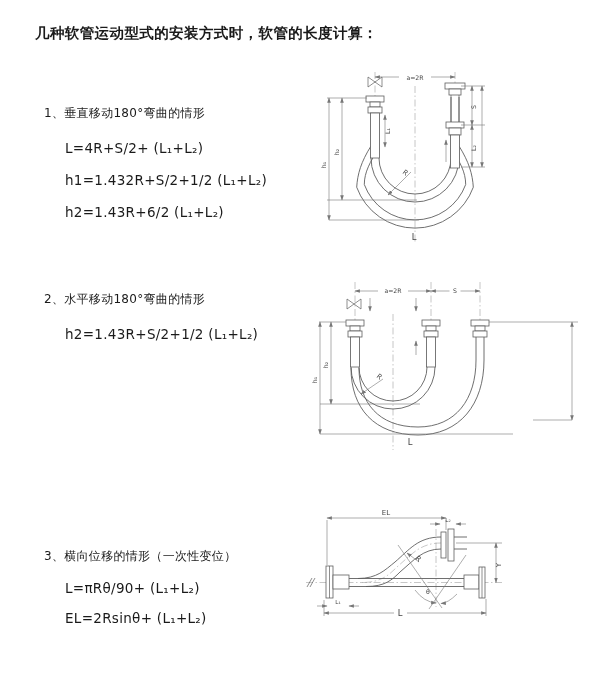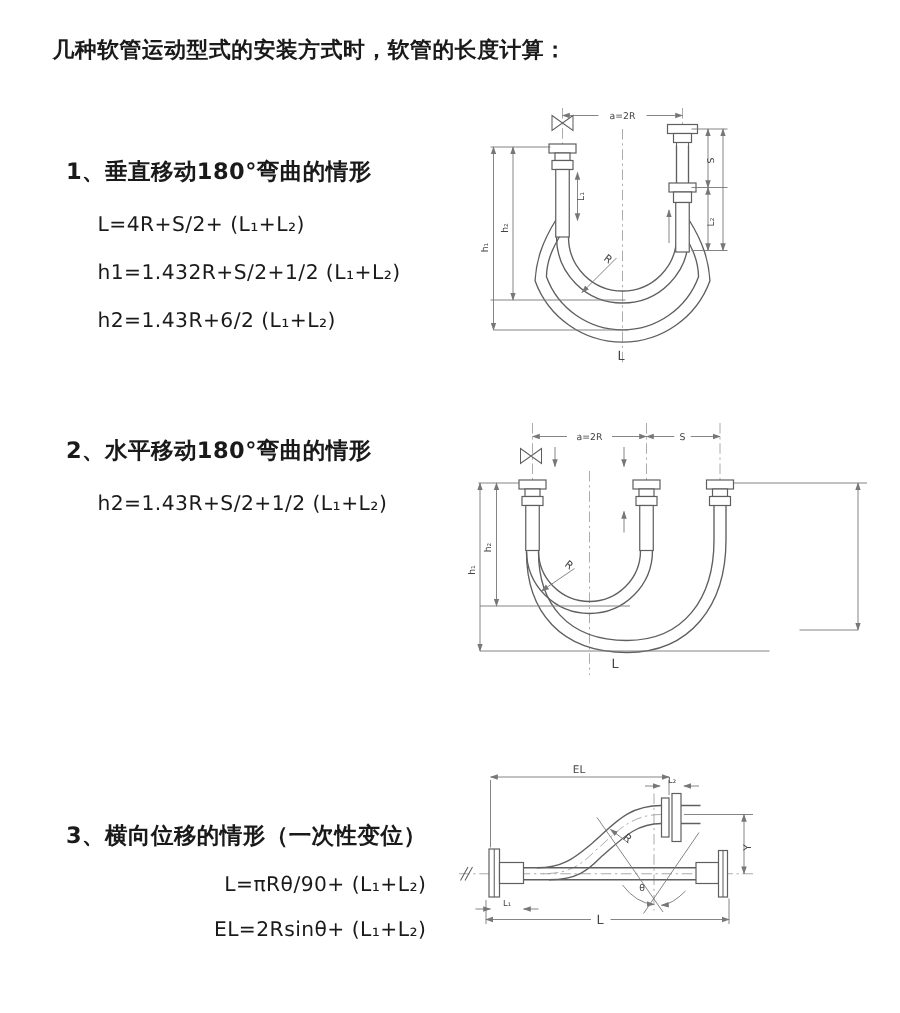--- a/index.html
+++ b/index.html
@@ -2,26 +2,26 @@
 <html><head>
 <meta charset="utf-8">
 <style>
   html,body { margin:0; padding:0; background:#ffffff; }
   .page {
     position:relative; width:600px; height:675px; background:#ffffff; overflow:hidden;
     font-family:"DejaVu Sans","Liberation Sans",sans-serif; color:#1a1a1a;
   }
   .title { position:absolute; left:35px; top:24px; font-size:14.5px; font-weight:600; letter-spacing:.4px; }
   .sec { position:absolute; left:44px; }
-  .sec .heading { font-size:15px; font-weight:700; letter-spacing:.3px; }
+  .sec .heading { font-size:12px; font-weight:400; letter-spacing:.3px; }
   .sec .formulas { padding-left:21px; }
   .sec .f { font-size:13.5px; letter-spacing:.3px; white-space:pre; }
   #sec1 .formulas { margin-top:10px; } #sec1 .f { line-height:32px; }
   #sec2 .formulas { margin-top:10px; } #sec2 .f { line-height:32px; }
-  #sec3 .formulas { margin-top:8px;  } #sec3 .f { line-height:30px;text-align:right; }
+  #sec3 .formulas { margin-top:8px;  } #sec3 .f { line-height:30px; }
   svg.diag { position:absolute; }
   #d1 { left:315px; top:70px; }
   #d2 { left:308px; top:280px; }
   #d3 { left:296px; top:503px; }
   svg .dim  { stroke:#777; stroke-width:.6; fill:none; }
   svg .cl   { stroke:#999; stroke-width:.55; fill:none; stroke-dasharray:7 2.5 1.5 2.5; }
   svg .hose { stroke:#5f5f5f; stroke-width:.9; fill:none; }
   svg .fit  { stroke:#5f5f5f; stroke-width:.8; fill:#ffffff; }
   svg .thin { stroke:#5f5f5f; stroke-width:.7; fill:none; }
   svg text  { fill:#444; font-family:"DejaVu Sans","Liberation Sans",sans-serif; }

